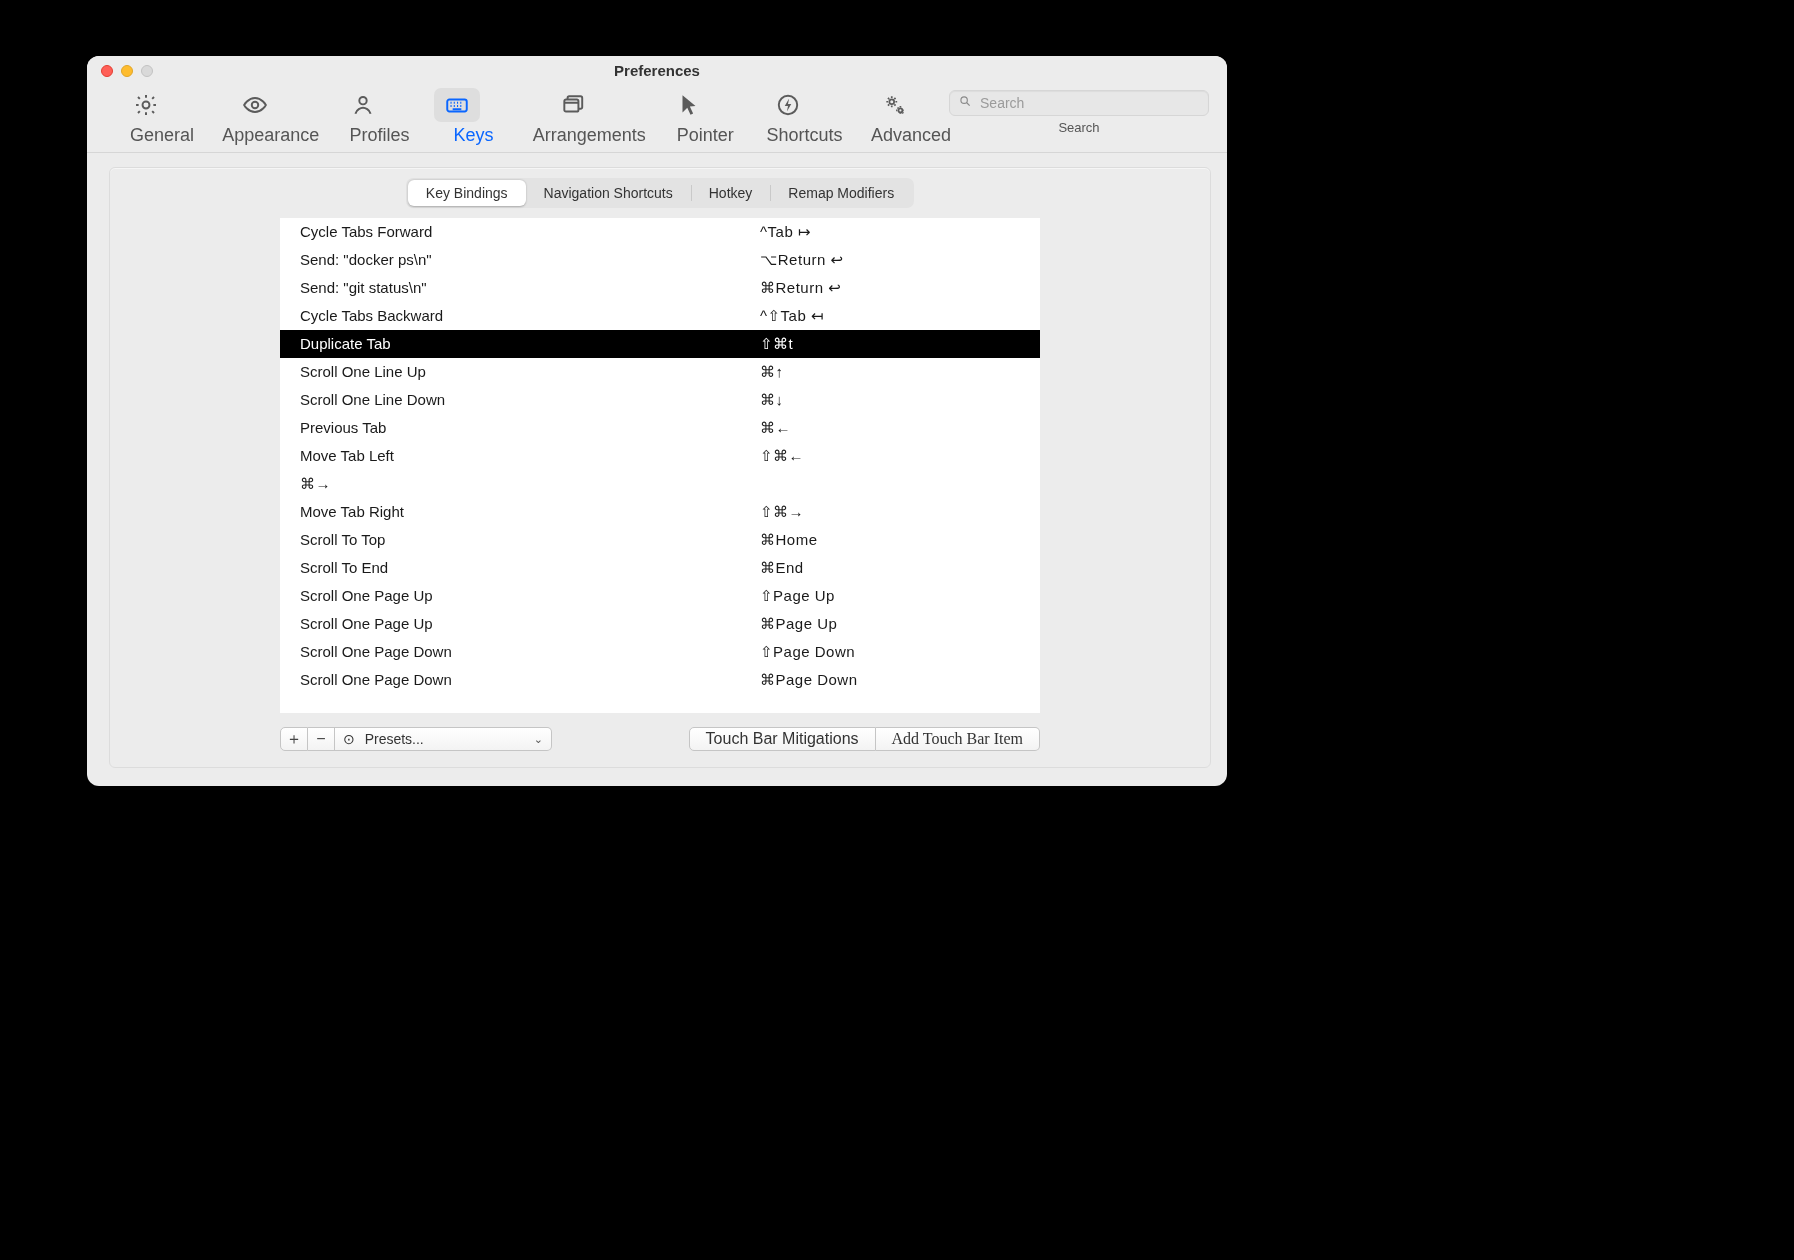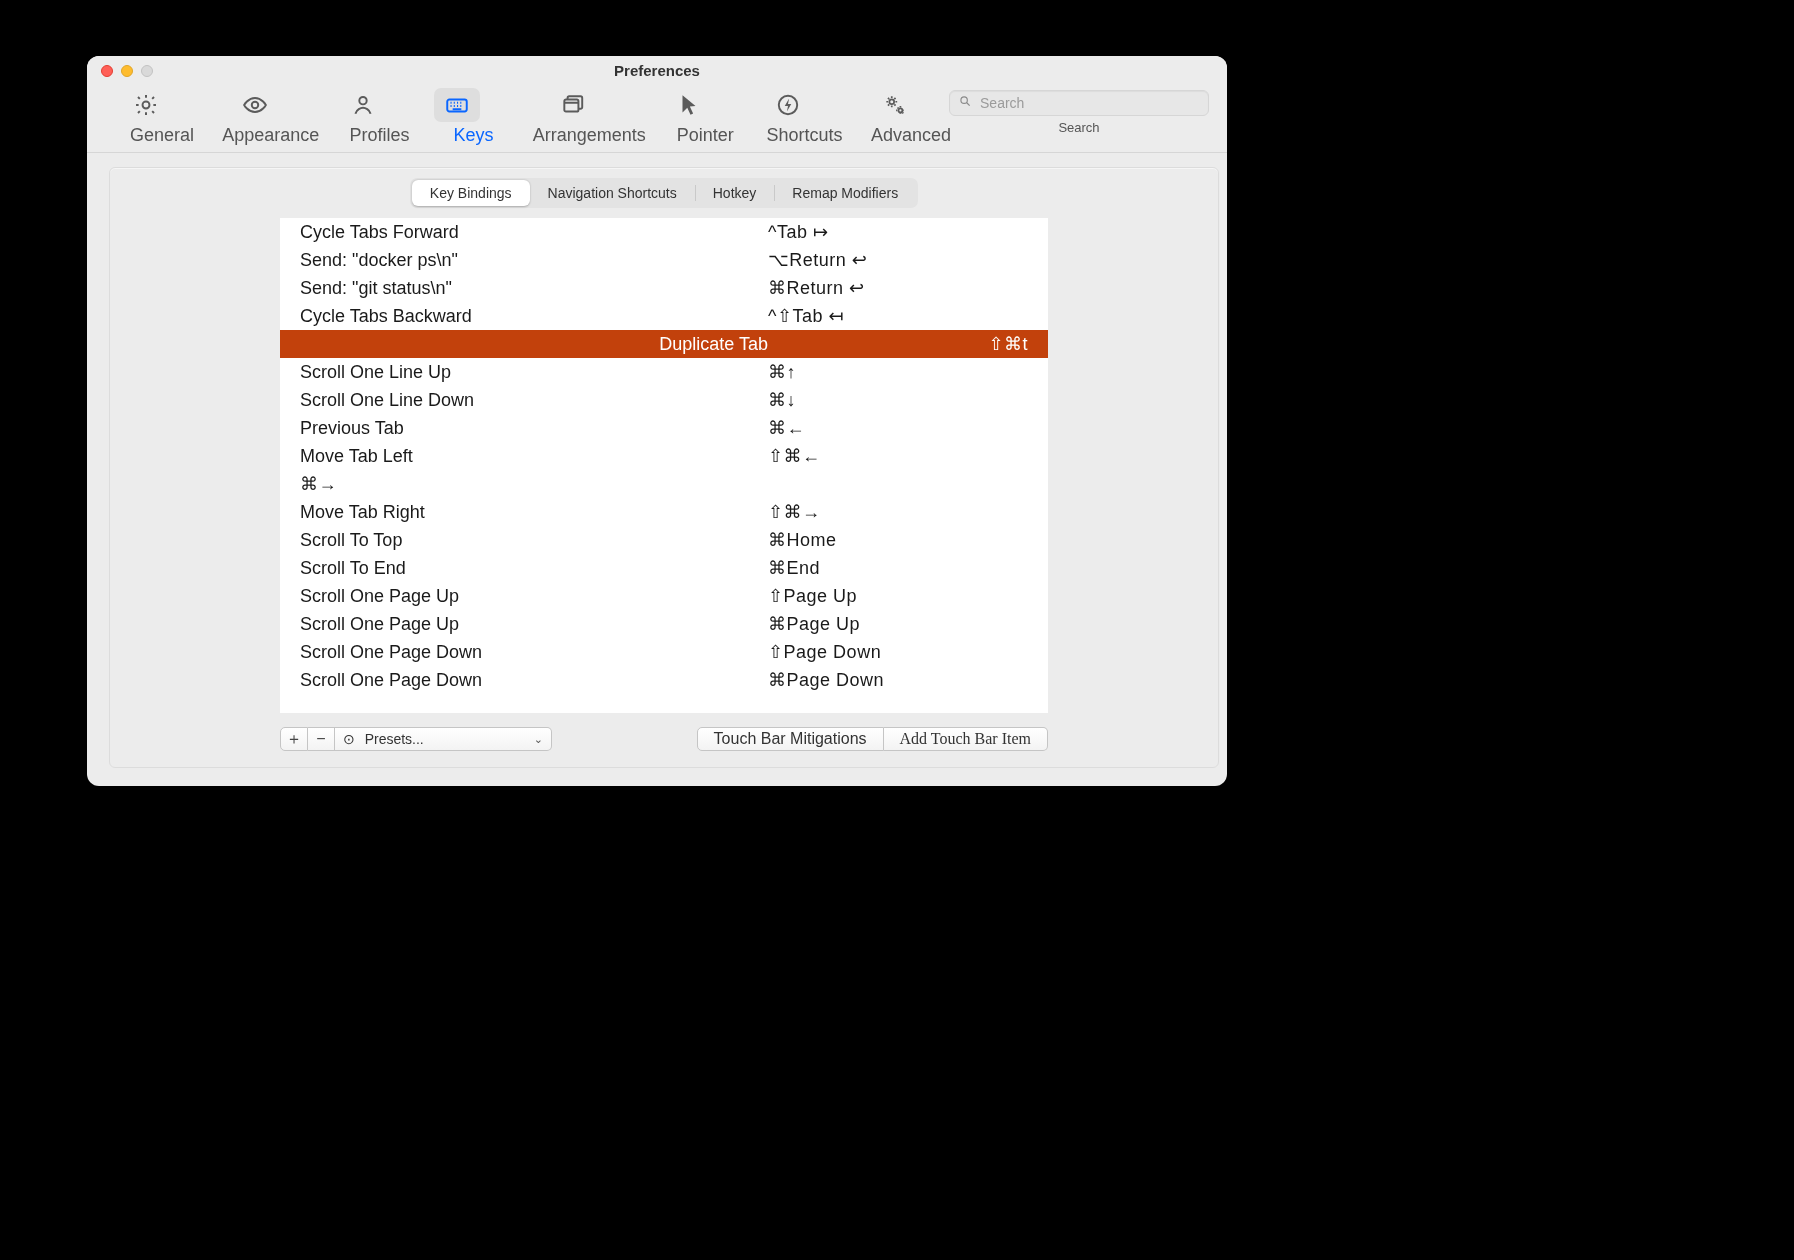--- a/index.html
+++ b/index.html
@@ -124,21 +124,21 @@
     font-size: 14px;
     color: #666;
     width: 100%;
   }
   .searchbox input::placeholder { color: #9b9b9b; }
   .searchlabel { font-size: 13px; color: #555; margin-top: 4px; }
 
   
   .body {
     flex: 1;
-    padding: 14px 8px 18px 22px;
+    padding: 14px 16px 18px 22px;
     display: flex;
     flex-direction: column;
   }
   .inset {
     flex: 1;
     border: 1px solid #dcdcdc;
     border-radius: 6px;
     background: #ececec;
     display: flex;
     flex-direction: column;
@@ -179,29 +179,28 @@
   .tablewrap {
     background: #fff;
     margin: 0 170px 0 170px;
     flex: 1;
     overflow: auto;
   }
   .row {
     display: grid;
     grid-template-columns: 1fr 260px;
     padding: 2px 20px 2px 20px;
-    font-size: 18px;
+    font-size: 15px;
     color: #1a1a1a;
     line-height: 24px;
     cursor: default;
   }
   .row.selected {
-    background: #c2410c;
+    background: #000000;
     color: #fff;
-    text-align: right;
   }
   .cell-sc { letter-spacing: 0.5px; }
 
   
   .footer {
     display: flex;
     margin: 14px 170px 16px 170px;
     gap: 0;
     align-items: stretch;
     height: 24px;

